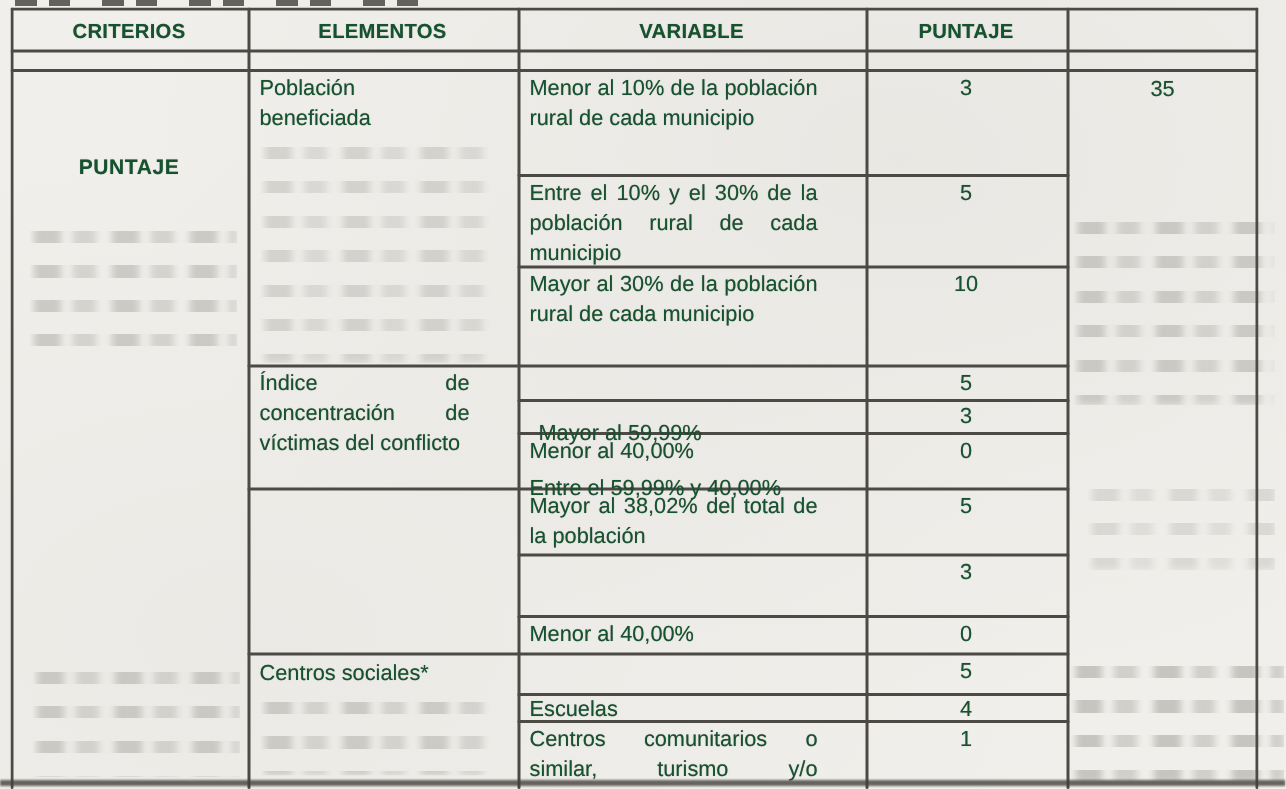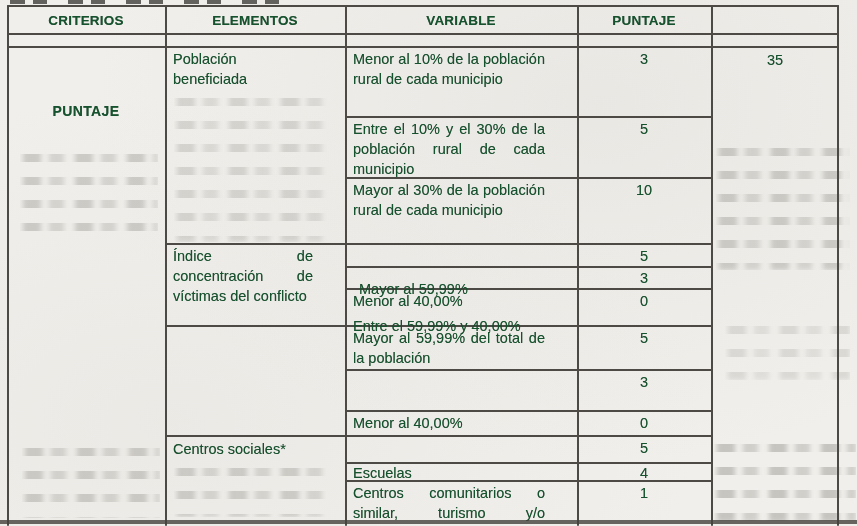--- a/index.html
+++ b/index.html
@@ -95,21 +95,21 @@
     <div class="cell just" style="left:166px;top:44px;width:140px;">Población beneficiada</div>
     <div class="cell just" style="left:166px;top:241px;width:140px;">Índice de concentración de víctimas del conflicto</div>
     <div class="cell" style="left:166px;top:434px;width:165px;">Centros sociales*</div>
 
     <div class="cell just" style="left:346px;top:44px;width:192px;">Menor al 10% de la población rural de cada municipio</div>
     <div class="cell just" style="left:346px;top:114px;width:192px;">Entre el 10% y el 30% de la población rural de cada municipio</div>
     <div class="cell just" style="left:346px;top:175px;width:192px;">Mayor al 30% de la población rural de cada municipio</div>
     <div class="cell nowrap" style="left:352px;top:241px;width:192px;margin-top:33px;">Mayor al 59,99%</div>
     <div class="cell nowrap" style="left:346px;top:263px;width:192px;margin-top:48px;">Entre el 59,99% y 40,00%</div>
     <div class="cell nowrap" style="left:346px;top:286px;width:192px;">Menor al 40,00%</div>
-    <div class="cell just" style="left:346px;top:323px;width:192px;">Mayor al 59,99% del total de la población</div>
+    <div class="cell just" style="left:346px;top:323px;width:192px;">Mayor al 38,02% del total de la población</div>
     <div class="cell nowrap" style="left:346px;top:408px;width:192px;">Menor al 40,00%</div>
     <div class="cell nowrap" style="left:346px;top:458px;width:192px;">Escuelas</div>
     <div class="cell justlast" style="left:346px;top:478px;width:192px;">Centros comunitarios o similar, turismo y/o</div>
 
     <div class="cell num" style="left:570px;top:44px;width:134px;">3</div>
     <div class="cell num" style="left:570px;top:114px;width:134px;">5</div>
     <div class="cell num" style="left:570px;top:175px;width:134px;">10</div>
     <div class="cell num" style="left:570px;top:241px;width:134px;">5</div>
     <div class="cell num" style="left:570px;top:263px;width:134px;">3</div>
     <div class="cell num" style="left:570px;top:286px;width:134px;">0</div>

